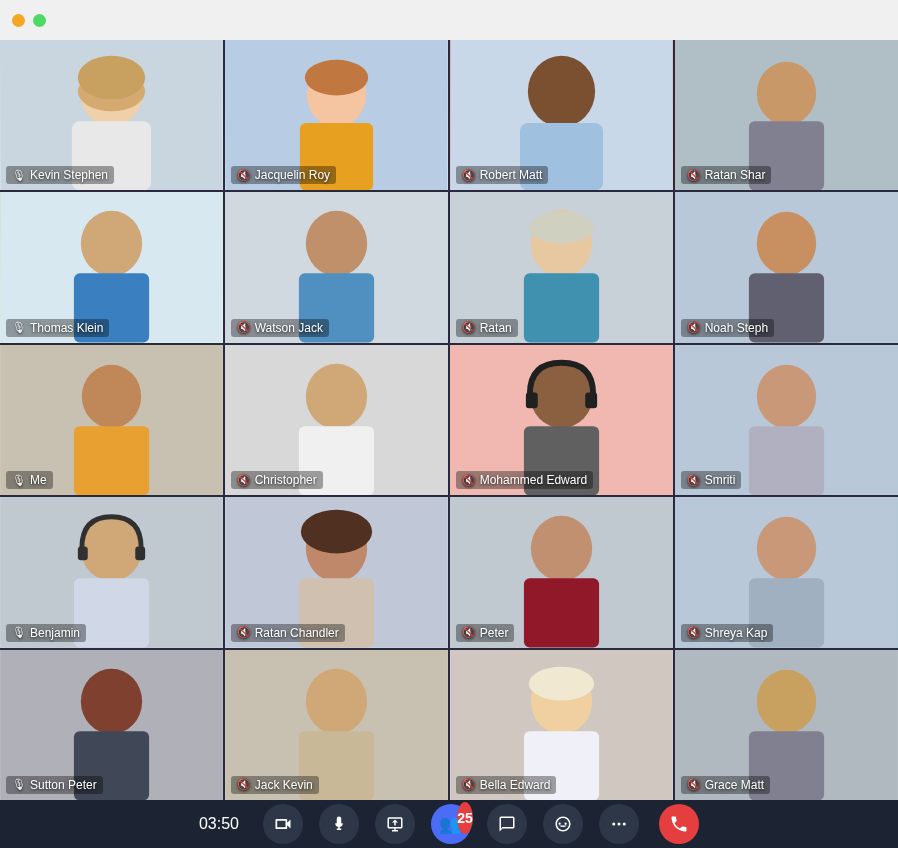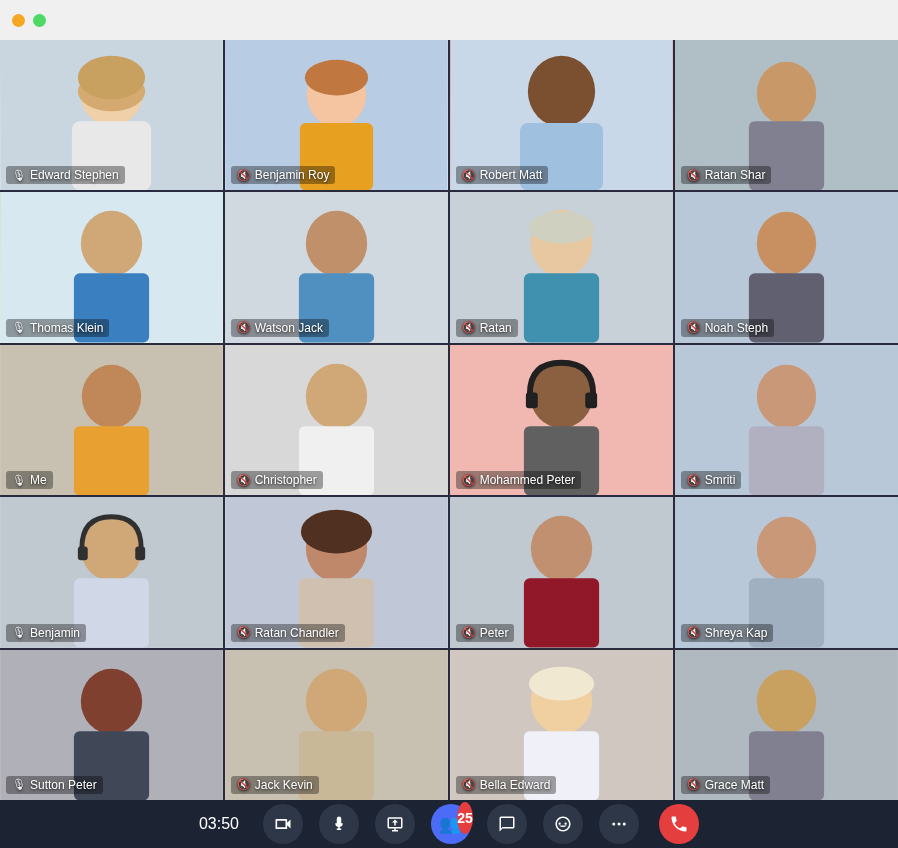--- a/index.html
+++ b/index.html
@@ -170,36 +170,36 @@
       <svg viewBox="0 0 224 152" style="position:absolute;bottom:0;width:100%;height:100%" xmlns="http://www.w3.org/2000/svg">
         <rect width="224" height="152" fill="#c9d6df"></rect>
         <ellipse cx="112" cy="52" rx="32" ry="35" fill="#f0d0a8"></ellipse>
         <ellipse cx="112" cy="52" rx="34" ry="20" fill="#d4aa70" style="transform-origin:112px 30px"></ellipse>
         <rect x="72" y="82" width="80" height="70" rx="8" fill="#e8e8e8"></rect>
         <ellipse cx="112" cy="38" rx="34" ry="22" fill="#c8a060"></ellipse>
       </svg>
     </div>
     <div class="name-label">
       <span class="mic-icon">🎙</span>
-      <span>Edward Stephen</span>
+      <span>Kevin Stephen</span>
     </div>
   </div>
 
   <div class="cell">
     <div class="person-photo bg-2">
       <svg viewBox="0 0 224 152" style="position:absolute;bottom:0;width:100%;height:100%" xmlns="http://www.w3.org/2000/svg">
         <rect width="224" height="152" fill="#b8cce4"></rect>
         <ellipse cx="112" cy="55" rx="30" ry="33" fill="#f5c4a0"></ellipse>
         <rect x="75" y="84" width="74" height="68" rx="6" fill="#e8a020"></rect>
         <ellipse cx="112" cy="38" rx="32" ry="18" fill="#c07840"></ellipse>
       </svg>
     </div>
     <div class="name-label">
       <span class="mic-icon">🔇</span>
-      <span>Benjamin Roy</span>
+      <span>Jacquelin Roy</span>
     </div>
   </div>
 
   <div class="cell">
     <div class="person-photo bg-3">
       <svg viewBox="0 0 224 152" style="position:absolute;bottom:0;width:100%;height:100%" xmlns="http://www.w3.org/2000/svg">
         <rect width="224" height="152" fill="#c8d8e8"></rect>
         <ellipse cx="112" cy="52" rx="34" ry="36" fill="#7a5030"></ellipse>
         <rect x="70" y="84" width="84" height="68" rx="8" fill="#a0c0e0"></rect>
       </svg>
@@ -316,21 +316,21 @@
         <ellipse cx="112" cy="50" rx="32" ry="34" fill="#8a6040"></ellipse>
 
         <path d="M80 50 Q80 18 112 18 Q144 18 144 50" stroke="#202020" stroke-width="6" fill="none"></path>
         <rect x="76" y="48" width="12" height="16" rx="3" fill="#202020"></rect>
         <rect x="136" y="48" width="12" height="16" rx="3" fill="#202020"></rect>
         <rect x="74" y="82" width="76" height="70" rx="6" fill="#606060"></rect>
       </svg>
     </div>
     <div class="name-label">
       <span class="mic-icon">🔇</span>
-      <span>Mohammed Peter</span>
+      <span>Mohammed Edward</span>
     </div>
   </div>
 
   <div class="cell">
     <div class="person-photo" style="background:#b8c8d8;">
       <svg viewBox="0 0 224 152" style="position:absolute;bottom:0;width:100%;height:100%" xmlns="http://www.w3.org/2000/svg">
         <rect width="224" height="152" fill="#b8c8d8"></rect>
         <ellipse cx="112" cy="52" rx="30" ry="32" fill="#c89878"></ellipse>
         <rect x="74" y="82" width="76" height="70" rx="6" fill="#b0b0c0"></rect>
       </svg>

